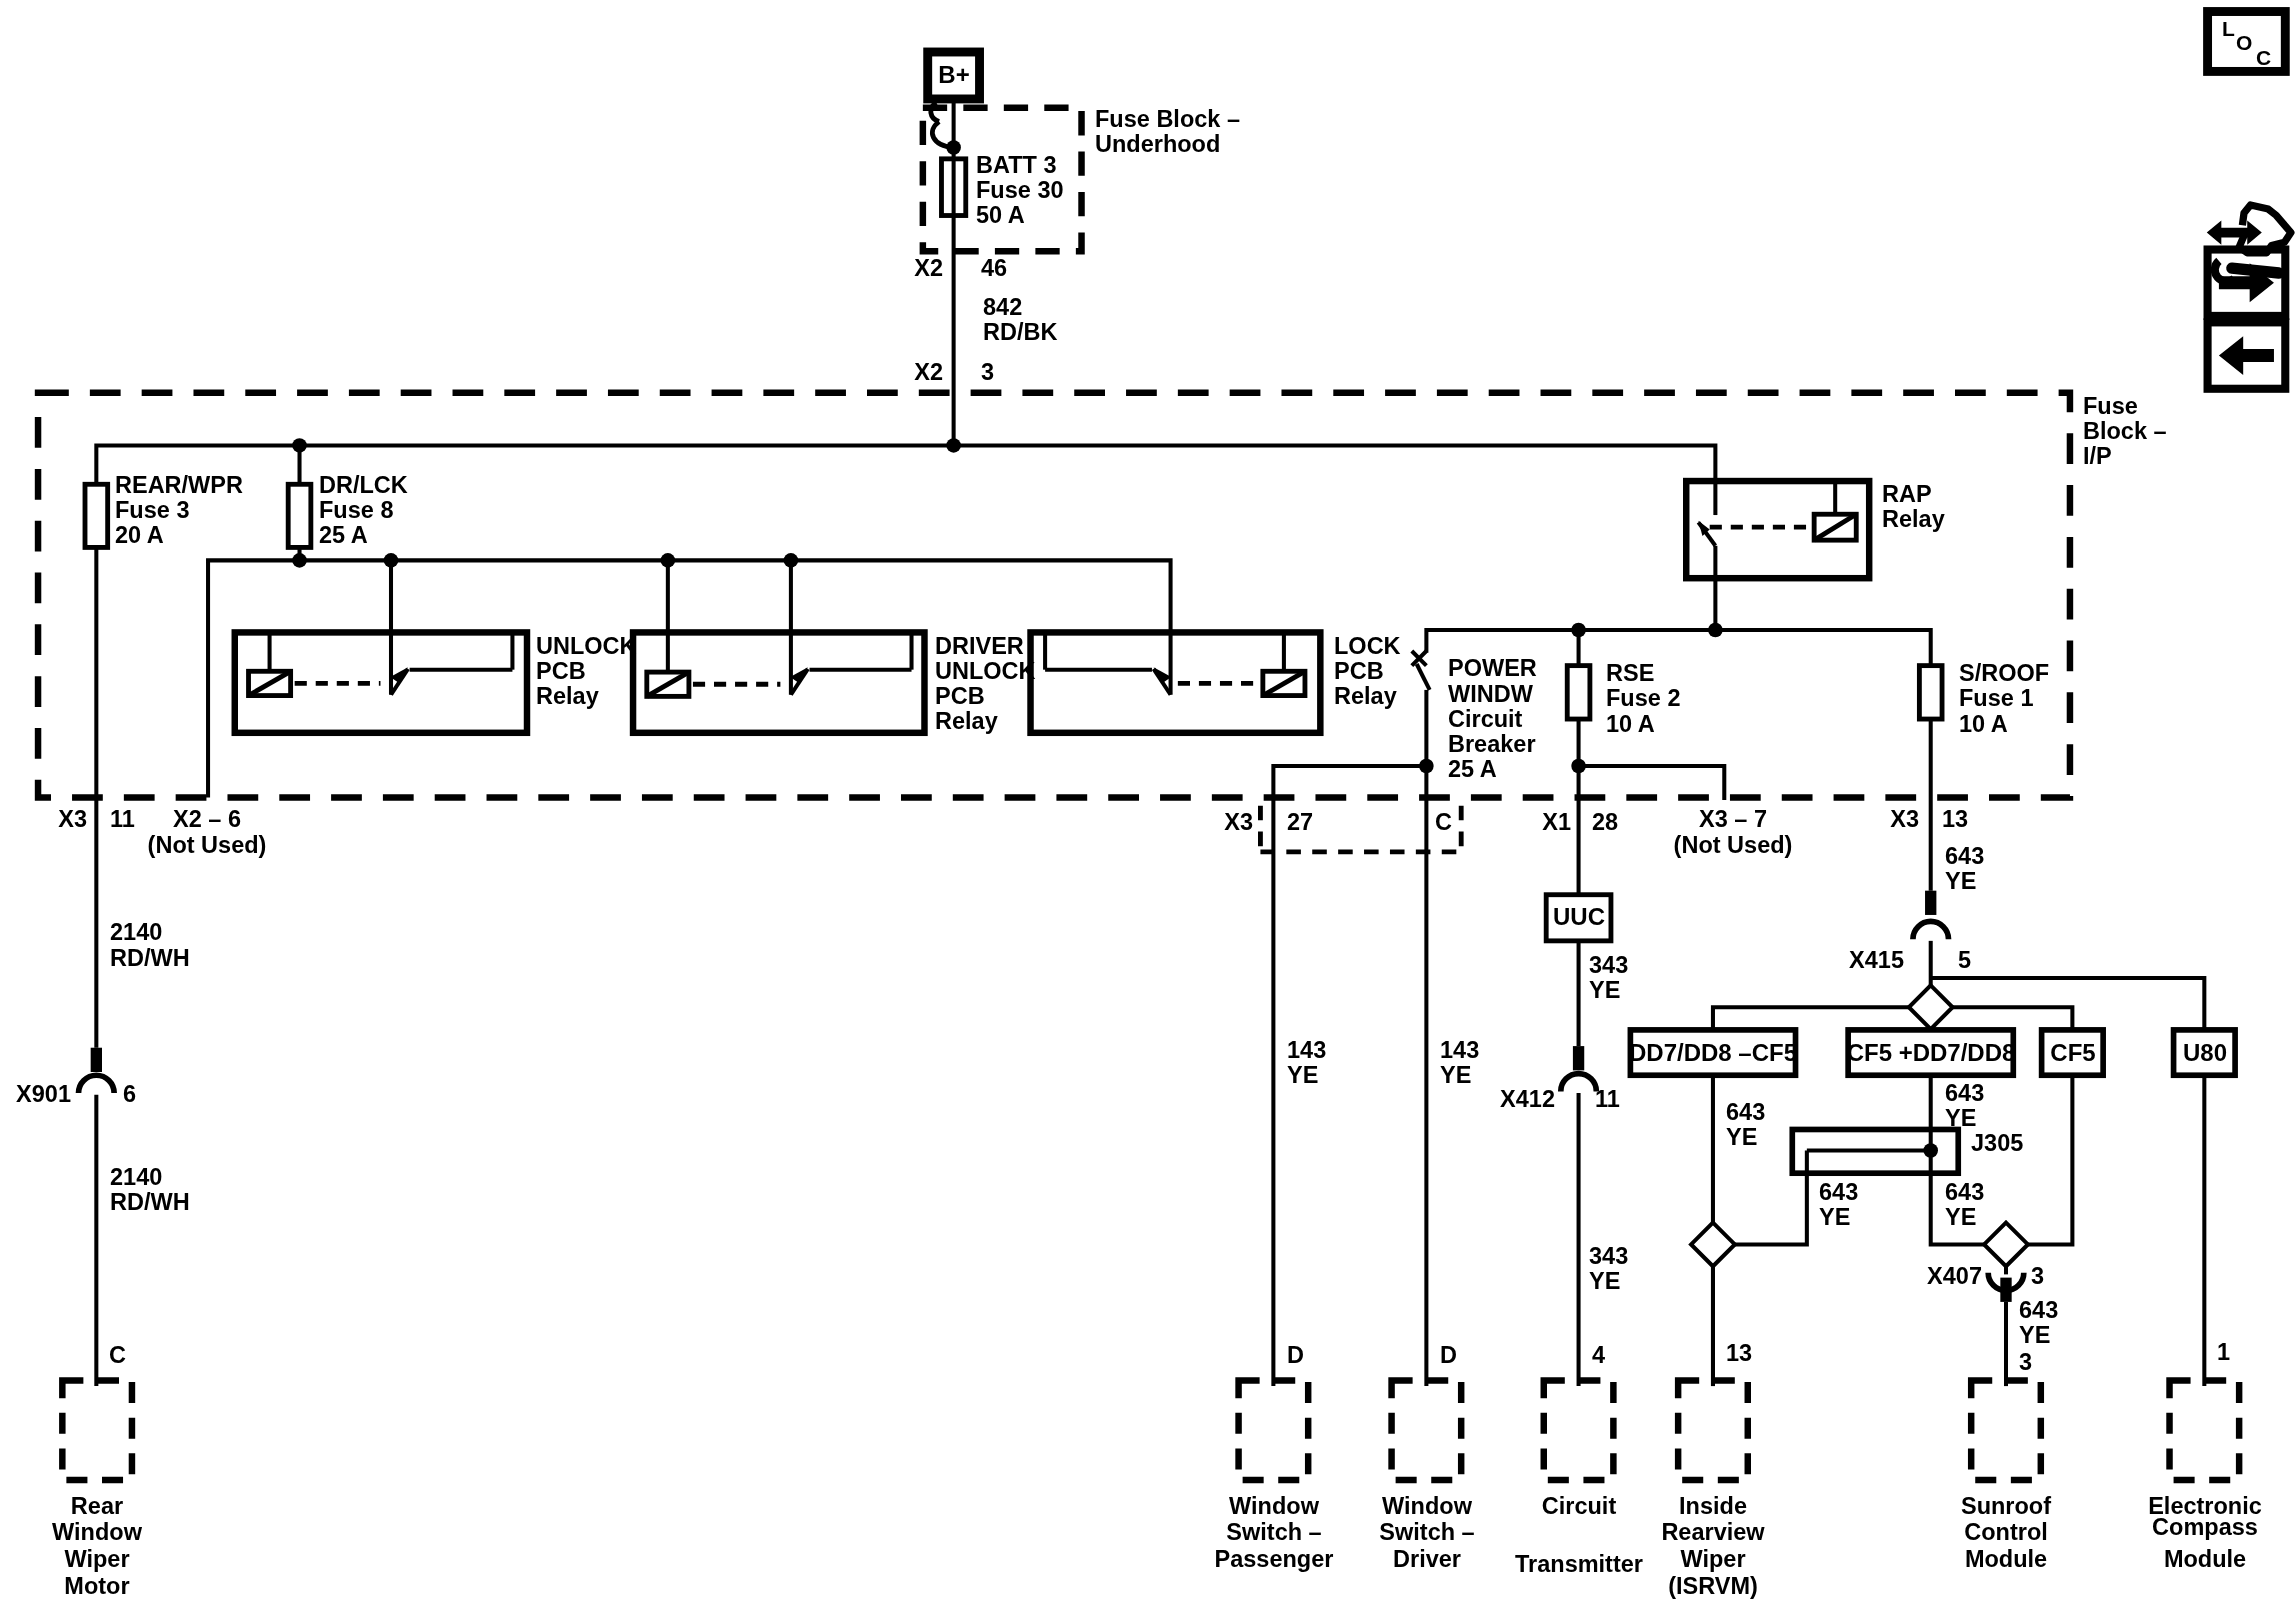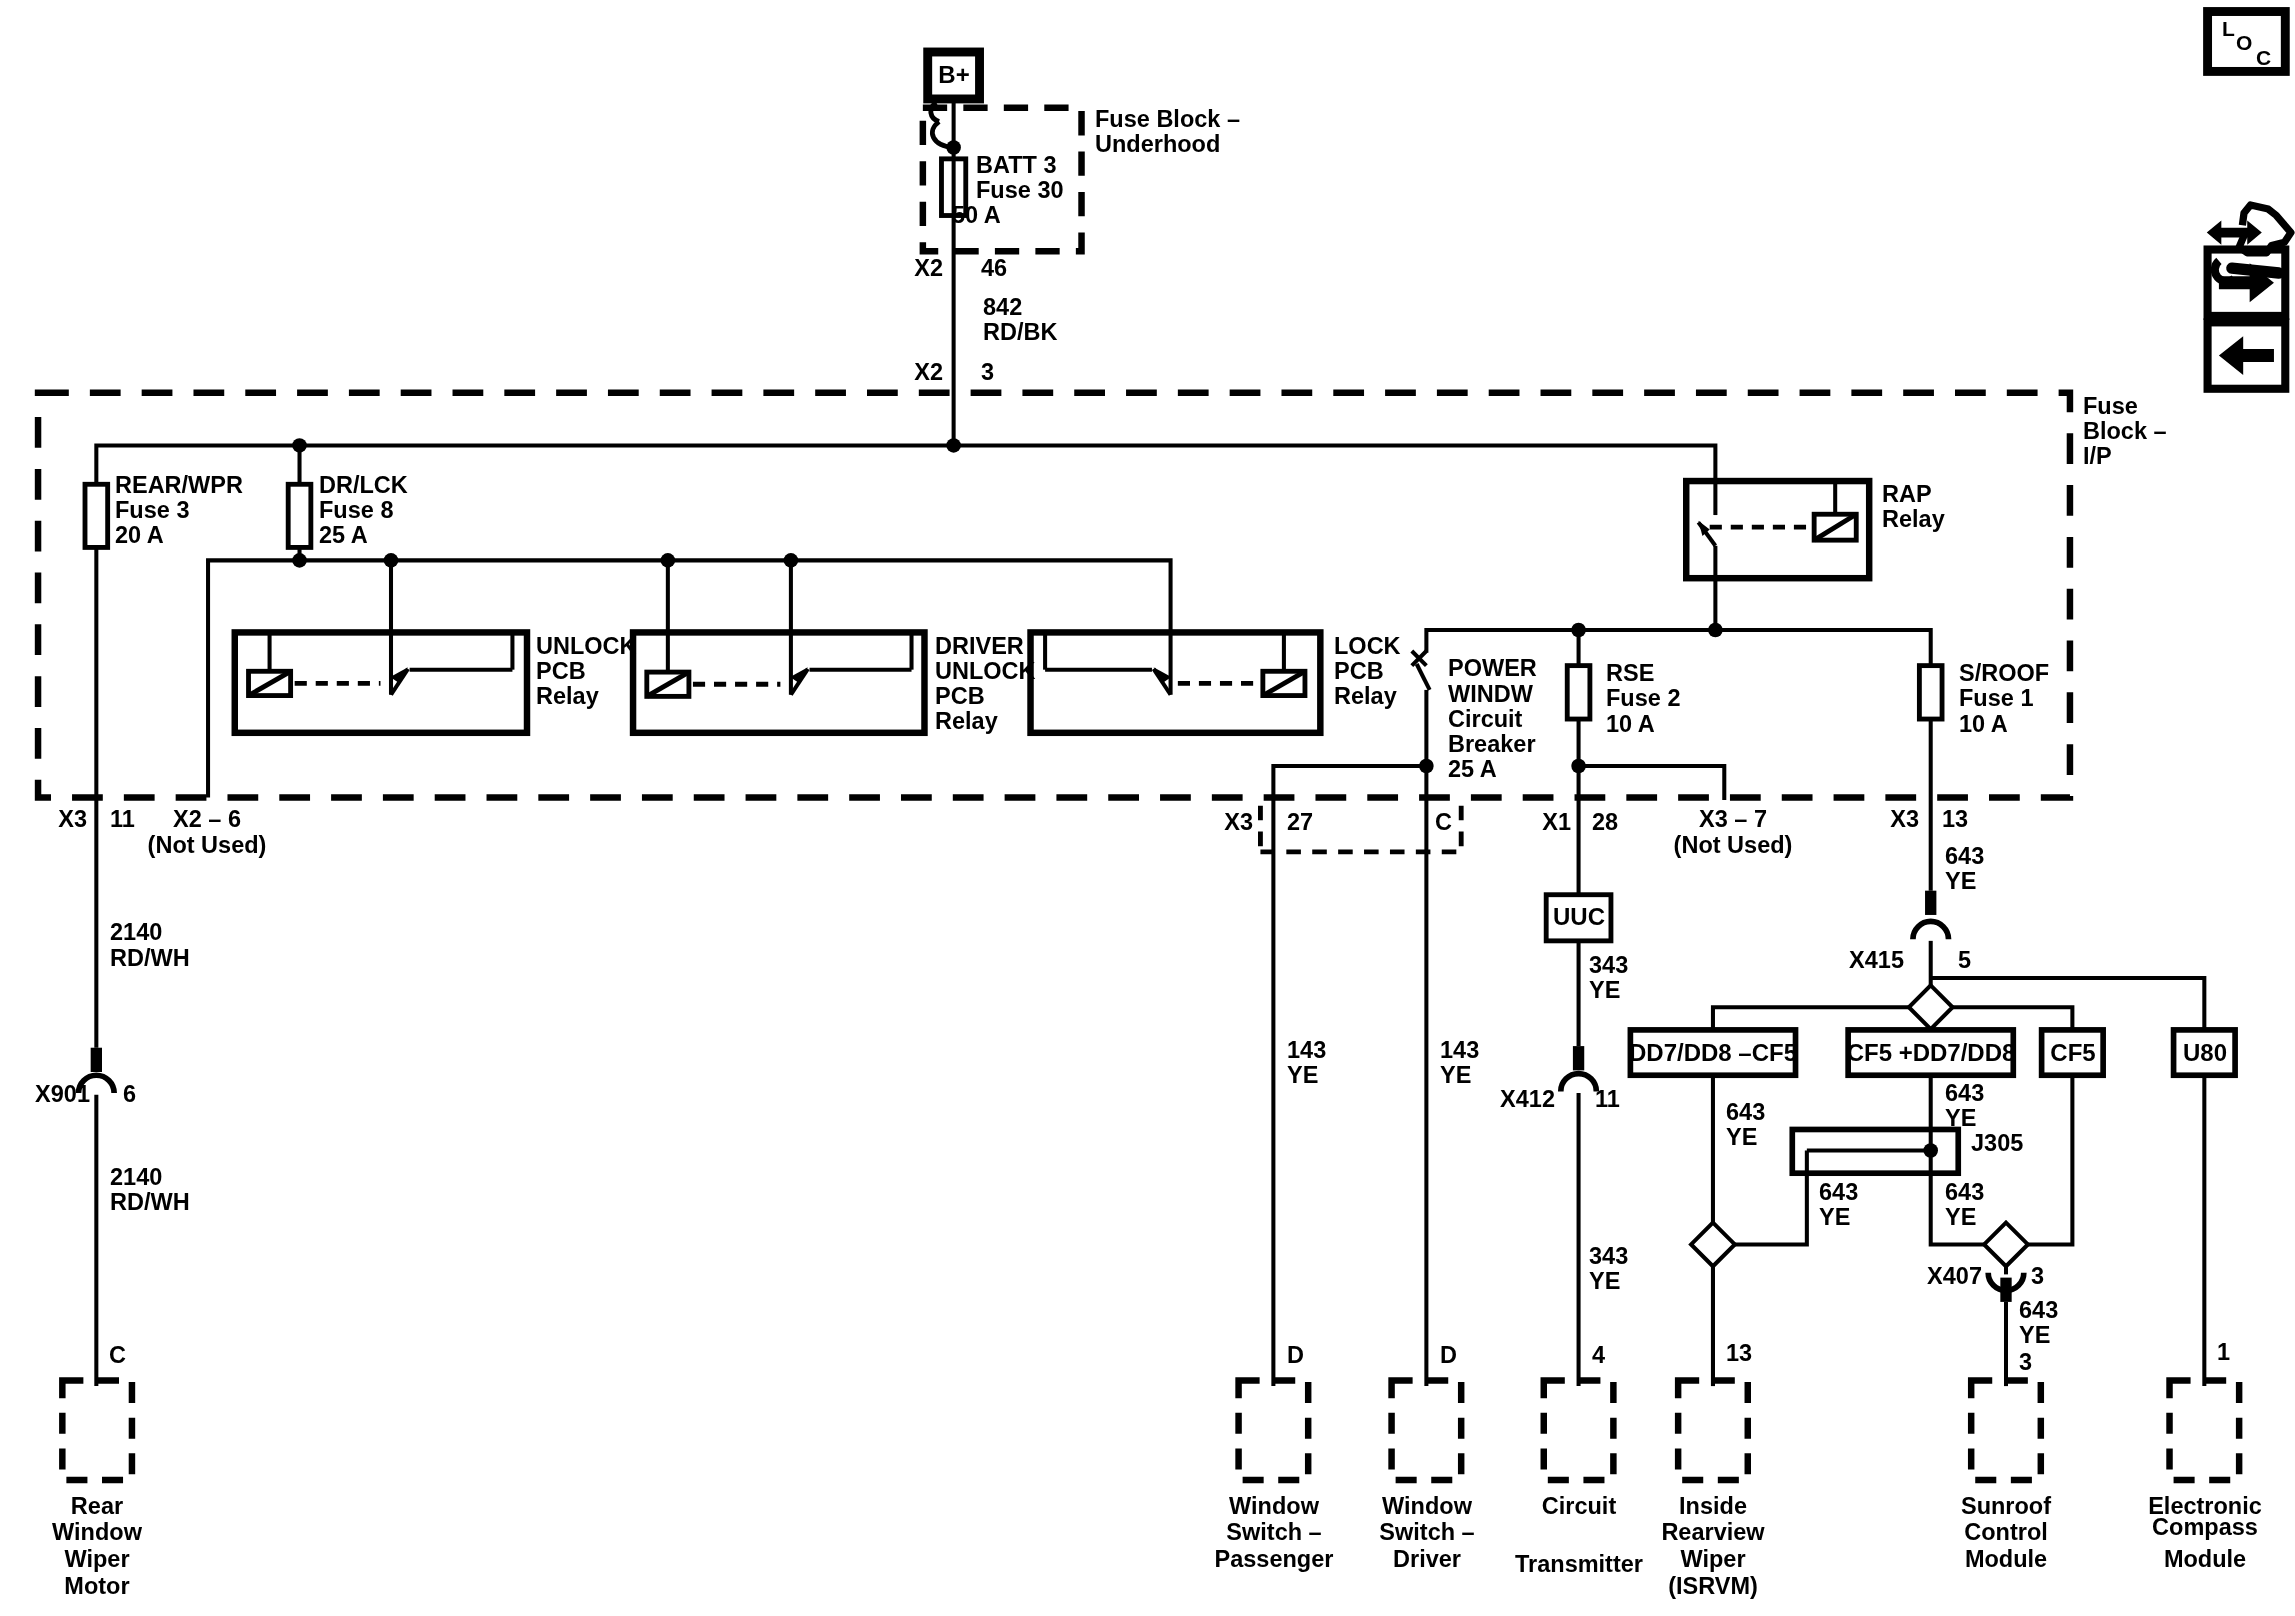--- a/index.html
+++ b/index.html
@@ -209,21 +209,21 @@
 
 <div class="t f26" style="left:2222px;top:18px">L</div>
 <div class="t f26" style="left:2236px;top:32px">O</div>
 <div class="t f26" style="left:2256px;top:47px">C</div>
 
 <div class="t f30 c" style="left:954px;top:63px">B+</div>
 <div class="t" style="left:1095px;top:108px">Fuse Block –</div>
 <div class="t" style="left:1095px;top:133px">Underhood</div>
 <div class="t" style="left:976px;top:154px">BATT 3</div>
 <div class="t" style="left:976px;top:179px">Fuse 30</div>
-<div class="t" style="left:952px;top:204px">50 A</div>
+<div class="t" style="left:976px;top:204px">50 A</div>
 <div class="t r" style="left:943px;top:257px">X2</div>
 <div class="t" style="left:981px;top:257px">46</div>
 <div class="t" style="left:983px;top:296px">842</div>
 <div class="t" style="left:983px;top:321px">RD/BK</div>
 <div class="t r" style="left:943px;top:361px">X2</div>
 <div class="t" style="left:981px;top:361px">3</div>
 
 <div class="t" style="left:2083px;top:395px">Fuse</div>
 <div class="t" style="left:2083px;top:420px">Block –</div>
 <div class="t" style="left:2083px;top:445px">I/P</div>
@@ -269,21 +269,21 @@
 <div class="t" style="left:1435px;top:811px">C</div>
 <div class="t r" style="left:1571px;top:811px">X1</div>
 <div class="t" style="left:1592px;top:811px">28</div>
 <div class="t c" style="left:1733px;top:808px">X3 – 7</div>
 <div class="t c" style="left:1733px;top:834px">(Not Used)</div>
 <div class="t r" style="left:1919px;top:808px">X3</div>
 <div class="t" style="left:1942px;top:808px">13</div>
 
 <div class="t" style="left:110px;top:921px">2140</div>
 <div class="t" style="left:110px;top:947px">RD/WH</div>
-<div class="t r" style="left:90px;top:1083px">X901</div>
+<div class="t r" style="left:71px;top:1083px">X901</div>
 <div class="t" style="left:123px;top:1083px">6</div>
 <div class="t" style="left:110px;top:1166px">2140</div>
 <div class="t" style="left:110px;top:1191px">RD/WH</div>
 
 <div class="t" style="left:1287px;top:1039px">143</div>
 <div class="t" style="left:1287px;top:1064px">YE</div>
 <div class="t" style="left:1440px;top:1039px">143</div>
 <div class="t" style="left:1440px;top:1064px">YE</div>
 <div class="t f30 c" style="left:1579px;top:905px">UUC</div>
 <div class="t" style="left:1589px;top:954px">343</div>

